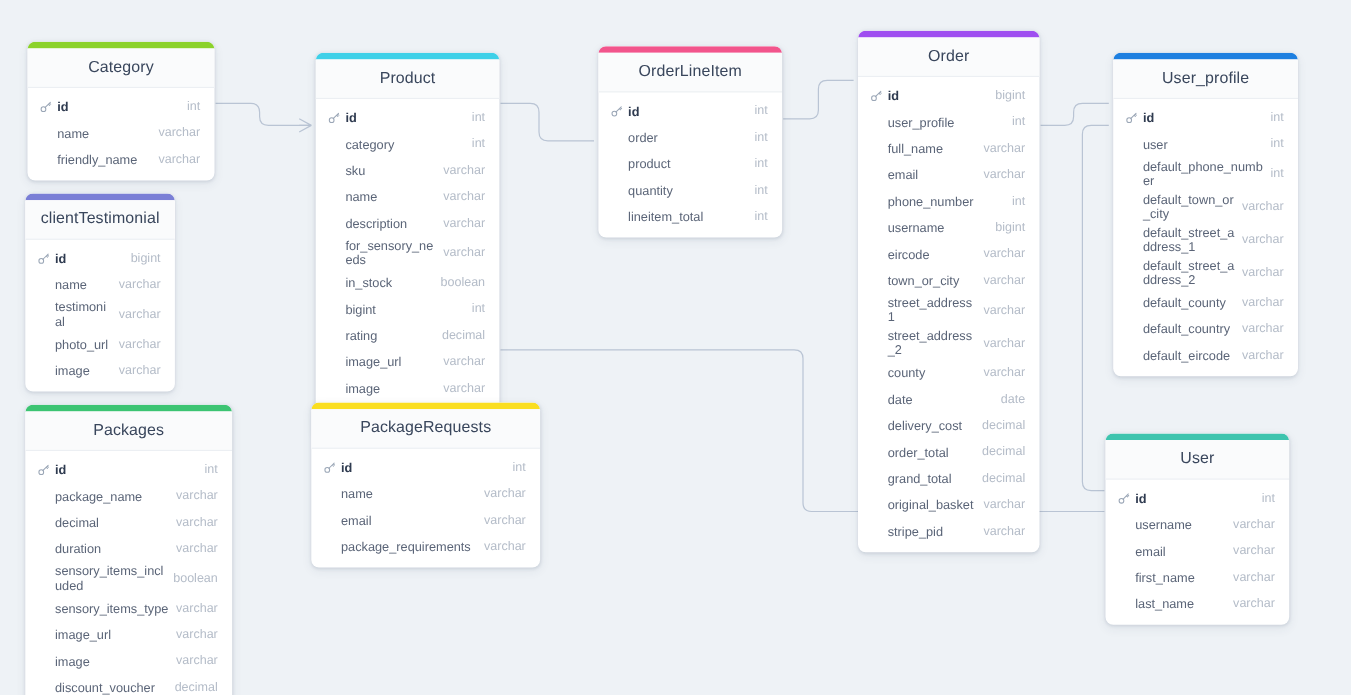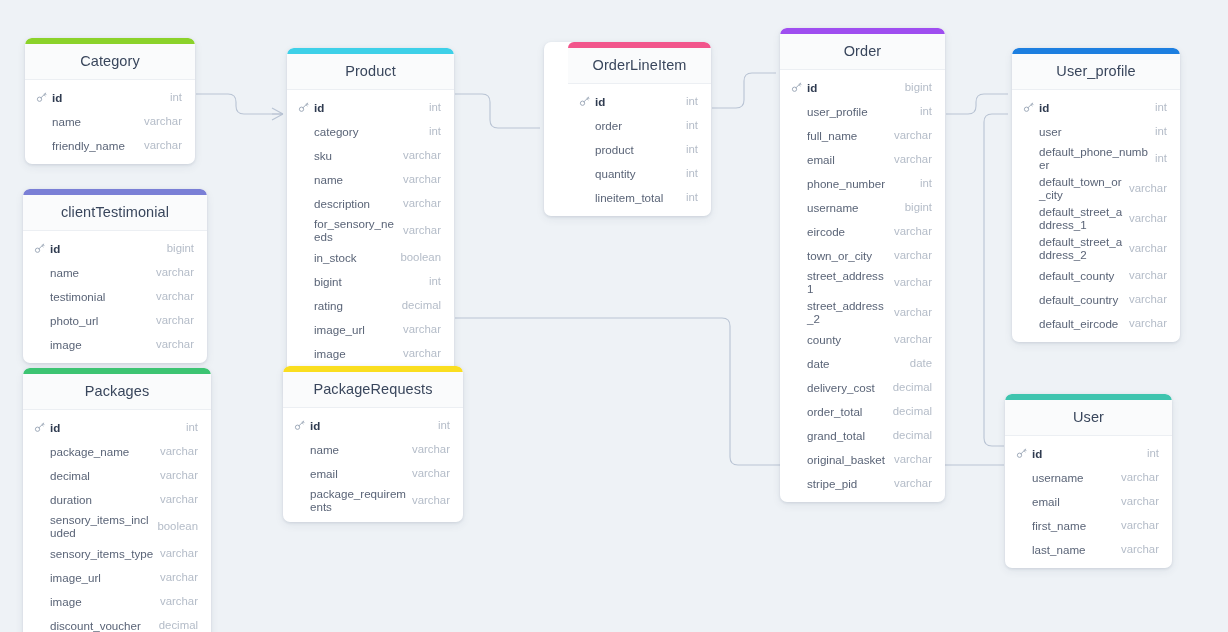--- a/index.html
+++ b/index.html
@@ -103,21 +103,21 @@
             <span class="fname">name</span>
             <span class="ftype">varchar</span>
           </div>
           <div class="field">
             <span class="keyspace"></span>
             <span class="fname">friendly_name</span>
             <span class="ftype">varchar</span>
           </div>
         </div>
       </div>
-      <div class="table-card" style="left: 23px; top: 189px; width: 184px;">
+      <div class="table-card" style="left: 23px; top: 176px; width: 136px;">
         <div class="accent" style="background: rgb(122, 127, 214);"></div>
         <div class="tbl-title">clientTestimonial</div>
         <div class="fields">
           <div class="field pk">
             <span class="keyicon">
               <svg viewBox="0 0 14 14" width="12" height="12" aria-hidden="true">
                 <circle cx="4.1" cy="9.6" r="2.5" fill="none" stroke="#9aa6b6" stroke-width="1.1"></circle>
                 <path d="M5.9,7.8 L11.4,2.4 M9.4,4.4 L10.7,5.6 M10.6,3.2 L11.8,4.4" fill="none" stroke="#9aa6b6" stroke-width="1.1" stroke-linecap="round"></path>
               </svg>
             </span>
@@ -266,21 +266,21 @@
             <span class="fname">image</span>
             <span class="ftype">varchar</span>
           </div>
           <div class="field">
             <span class="keyspace"></span>
             <span class="fname">users_wishlist</span>
             <span class="ftype">varchar</span>
           </div>
         </div>
       </div>
-      <div class="table-card" style="left: 283px; top: 366px; width: 180px;">
+      <div class="table-card" style="left: 283px; top: 366px; width: 208px;">
         <div class="accent" style="background: rgb(250, 222, 32);"></div>
         <div class="tbl-title">PackageRequests</div>
         <div class="fields">
           <div class="field pk">
             <span class="keyicon">
               <svg viewBox="0 0 14 14" width="12" height="12" aria-hidden="true">
                 <circle cx="4.1" cy="9.6" r="2.5" fill="none" stroke="#9aa6b6" stroke-width="1.1"></circle>
                 <path d="M5.9,7.8 L11.4,2.4 M9.4,4.4 L10.7,5.6 M10.6,3.2 L11.8,4.4" fill="none" stroke="#9aa6b6" stroke-width="1.1" stroke-linecap="round"></path>
               </svg>
             </span>
@@ -297,21 +297,21 @@
             <span class="fname">email</span>
             <span class="ftype">varchar</span>
           </div>
           <div class="field">
             <span class="keyspace"></span>
             <span class="fname">package_requirements</span>
             <span class="ftype">varchar</span>
           </div>
         </div>
       </div>
-      <div class="table-card" style="left: 544px; top: 42px; width: 167px; padding-left: 24px;">
+      <div class="table-card" style="left: 544px; top: 42px; width: 167px;">
         <div class="accent" style="background: rgb(242, 85, 140);"></div>
         <div class="tbl-title">OrderLineItem</div>
         <div class="fields">
           <div class="field pk">
             <span class="keyicon">
               <svg viewBox="0 0 14 14" width="12" height="12" aria-hidden="true">
                 <circle cx="4.1" cy="9.6" r="2.5" fill="none" stroke="#9aa6b6" stroke-width="1.1"></circle>
                 <path d="M5.9,7.8 L11.4,2.4 M9.4,4.4 L10.7,5.6 M10.6,3.2 L11.8,4.4" fill="none" stroke="#9aa6b6" stroke-width="1.1" stroke-linecap="round"></path>
               </svg>
             </span>

